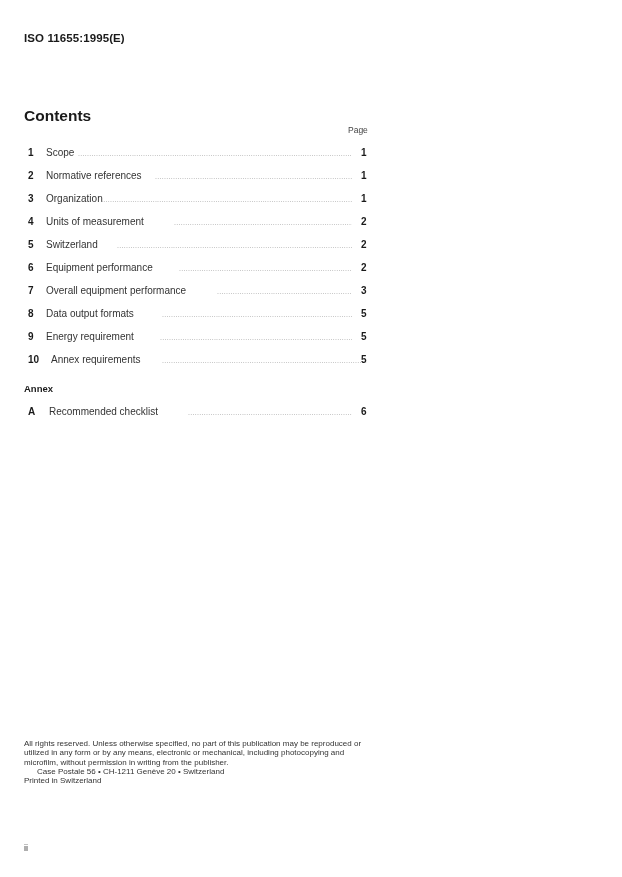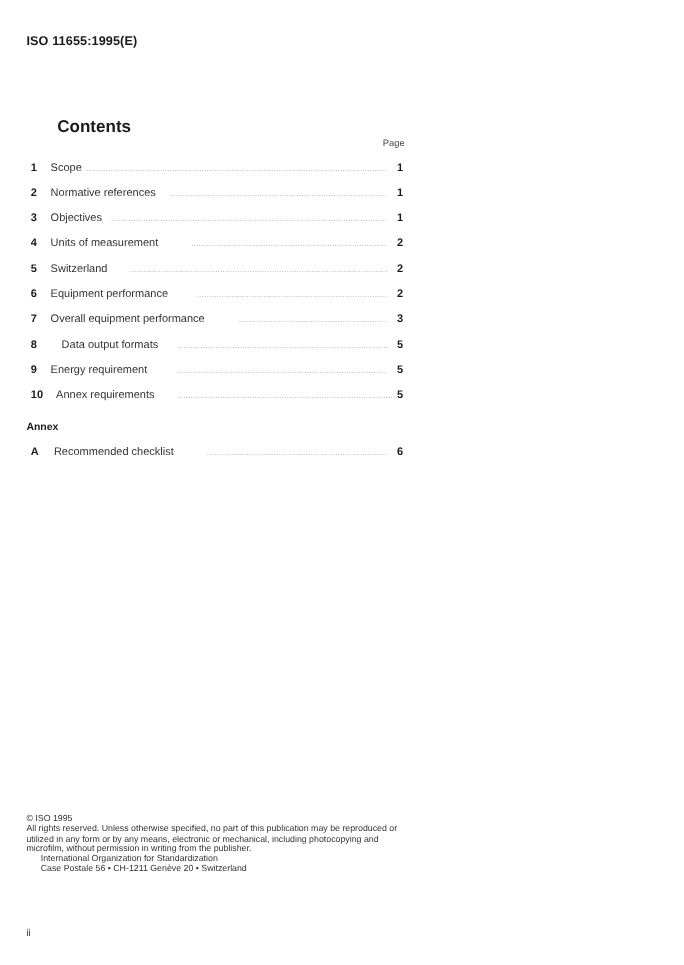--- a/index.html
+++ b/index.html
@@ -1,19 +1,19 @@
 <!DOCTYPE html>
 <html><head>
 <meta charset="utf-8">
 <style>
   html, body { margin:0; padding:0; background:#ffffff; }
   body { width:622px; height:877px; position:relative; overflow:hidden;
          font-family:"Liberation Sans", sans-serif; color:#1a1a1a; }
   .header { position:absolute; left:24px; top:32px; font-size:11.5px; font-weight:bold; letter-spacing:0.1px;text-align:right; }
-  .contents-title { position:absolute; left:24px; top:107px; font-size:15.5px; font-weight:bold;margin-left:28px; }
+  .contents-title { position:absolute; left:24px; top:107px; font-size:15.5px; font-weight:bold; }
   .page-label { position:absolute; left:348px; top:125px; font-size:8.5px; color:#444; }
   .toc-row { position:absolute; left:0; width:622px; height:14px; font-size:10px; }
   .toc-num { position:absolute; left:28px; font-weight:bold; }
   .toc-title { position:absolute; color:#333; white-space:nowrap; }
   .toc-dots { position:absolute; right:270px; overflow:hidden; white-space:nowrap; color:#999; font-size:7px; letter-spacing:0.3px; top:3px; }
   .toc-page { position:absolute; left:361px; font-weight:bold; }
   .annex-title { position:absolute; left:24px; top:383px; font-size:9.5px; font-weight:bold; }
   .footer { position:absolute; left:24px; top:739px; font-size:8px; line-height:9.3px; color:#333; width:350px; }
   .footer .indent { padding-left:13px; }
   .page-num { position:absolute; left:24px; top:843px; font-size:9px; color:#333; }
@@ -34,21 +34,21 @@
       <span class="toc-page">1</span>
     </div>
     <div class="toc-row" style="top: 170px;">
       <span class="toc-num">2</span>
       <span class="toc-title" style="left: 46px;">Normative references</span>
       <span class="toc-dots" style="left: 155px;">........................................................................................................................................................................................................</span>
       <span class="toc-page">1</span>
     </div>
     <div class="toc-row" style="top: 193px;">
       <span class="toc-num">3</span>
-      <span class="toc-title" style="left: 46px;">Objectives</span>
+      <span class="toc-title" style="left: 46px;">Organization</span>
       <span class="toc-dots" style="left: 101px;">........................................................................................................................................................................................................</span>
       <span class="toc-page">1</span>
     </div>
     <div class="toc-row" style="top: 216px;">
       <span class="toc-num">4</span>
       <span class="toc-title" style="left: 46px;">Units of measurement</span>
       <span class="toc-dots" style="left: 174px;">........................................................................................................................................................................................................</span>
       <span class="toc-page">2</span>
     </div>
     <div class="toc-row" style="top: 239px;">
@@ -64,21 +64,21 @@
       <span class="toc-page">2</span>
     </div>
     <div class="toc-row" style="top: 285px;">
       <span class="toc-num">7</span>
       <span class="toc-title" style="left: 46px;">Overall equipment performance</span>
       <span class="toc-dots" style="left: 217px;">........................................................................................................................................................................................................</span>
       <span class="toc-page">3</span>
     </div>
     <div class="toc-row" style="top: 308px;">
       <span class="toc-num">8</span>
-      <span class="toc-title" style="left: 56px;">Data output formats</span>
+      <span class="toc-title" style="left: 46px;">Data output formats</span>
       <span class="toc-dots" style="left: 162px;">........................................................................................................................................................................................................</span>
       <span class="toc-page">5</span>
     </div>
     <div class="toc-row" style="top: 331px;">
       <span class="toc-num">9</span>
       <span class="toc-title" style="left: 46px;">Energy requirement</span>
       <span class="toc-dots" style="left: 160px;">........................................................................................................................................................................................................</span>
       <span class="toc-page">5</span>
     </div>
     <div class="toc-row" style="top: 354px; padding-left: 15px;">
@@ -93,19 +93,18 @@
 <div id="annex-list">
     <div class="toc-row" style="top: 406px;">
       <span class="toc-num">A</span>
       <span class="toc-title" style="left: 49px;">Recommended checklist</span>
       <span class="toc-dots" style="left: 188px;">........................................................................................................................................................................................................</span>
       <span class="toc-page">6</span>
     </div>
   </div>
 
 <div class="footer">
-  <div>©  ISO  1995</div>
   <div>All rights reserved. Unless otherwise specified, no part of this publication may be reproduced or utilized in any form or by any means, electronic or mechanical, including photocopying and microfilm, without permission in writing from the publisher.</div>
-  <div class="indent">International Organization for Standardization</div>
   <div class="indent">Case Postale 56 • CH-1211 Genève 20 • Switzerland</div>
+  <div>Printed in Switzerland</div>
 </div>
 
 <div class="page-num">ii</div>
 
 </body></html>

